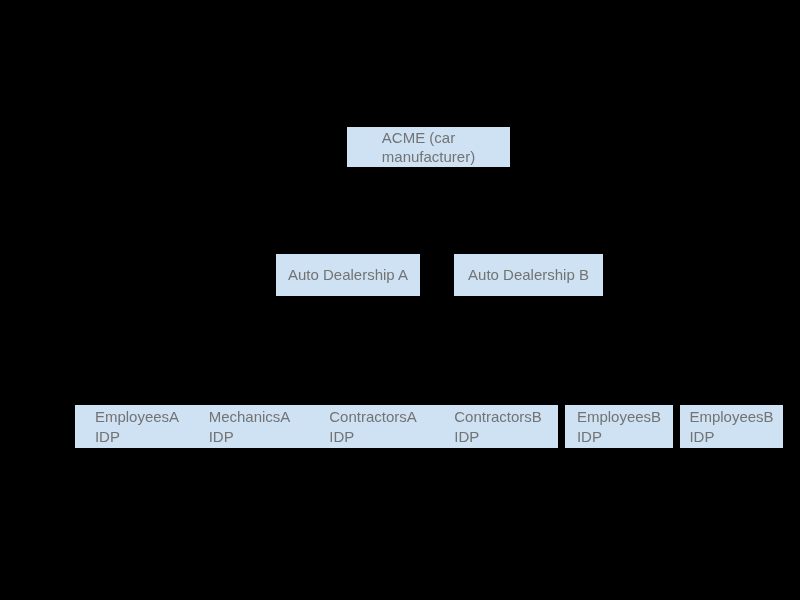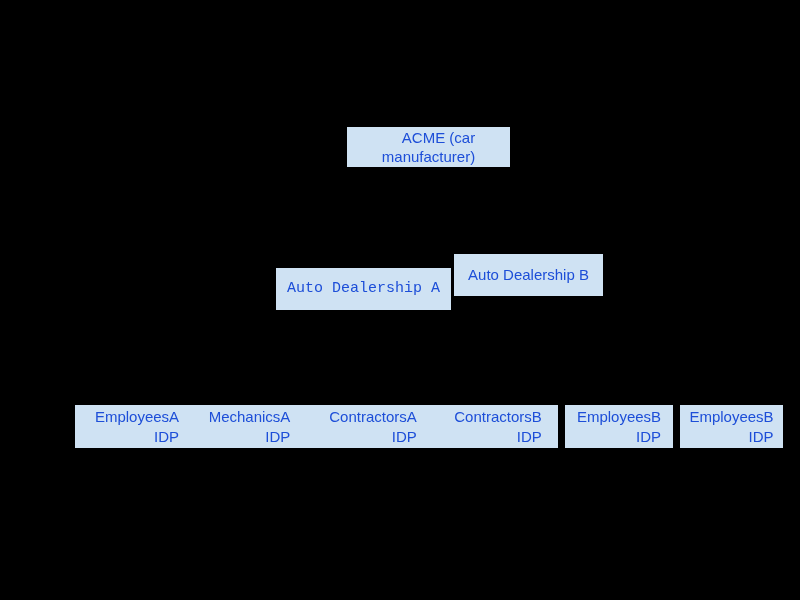--- a/index.html
+++ b/index.html
@@ -12,36 +12,36 @@
     position: relative;
     width: 800px;
     height: 600px;
     background: #000000;
     overflow: hidden;
     font-family: "Liberation Sans", sans-serif;
   }
   .node {
     position: absolute;
     background: #cfe2f3;
-    color: #1d4ed8;
+    color: #737373;
     display: flex;
     align-items: center;
     justify-content: center;
-    text-align: right;
+    text-align: left;
     font-size: 15px;
     line-height: 1.3;
     box-sizing: border-box;
   }
   .node .label {
     white-space: pre-line;
   }
   
   .n-acme          { left: 347px; top: 127px; width: 163px; height: 40px; }
   
-  .n-dealership-a  { left: 276px; top: 268px; width: 175px; height: 42px; font-family: Liberation Mono, monospace; }
+  .n-dealership-a  { left: 276px; top: 254px; width: 144px; height: 42px; }
   .n-dealership-b  { left: 454px; top: 254px; width: 149px; height: 42px; }
   
   .n-employees-a   { left: 63px;  top: 405px; width: 124px; height: 43px; margin-left: 12px; }
   .n-mechanics-a   { left: 192px; top: 405px; width: 115px; height: 43px; }
   .n-contractors-a { left: 305px; top: 405px; width: 136px; height: 43px; }
   .n-contractors-b { left: 438px; top: 405px; width: 120px; height: 43px; }
   .n-mechanics-b   { left: 565px; top: 405px; width: 108px; height: 43px; }
   .n-employees-b   { left: 680px; top: 405px; width: 103px; height: 43px; }
 </style>
 </head>

